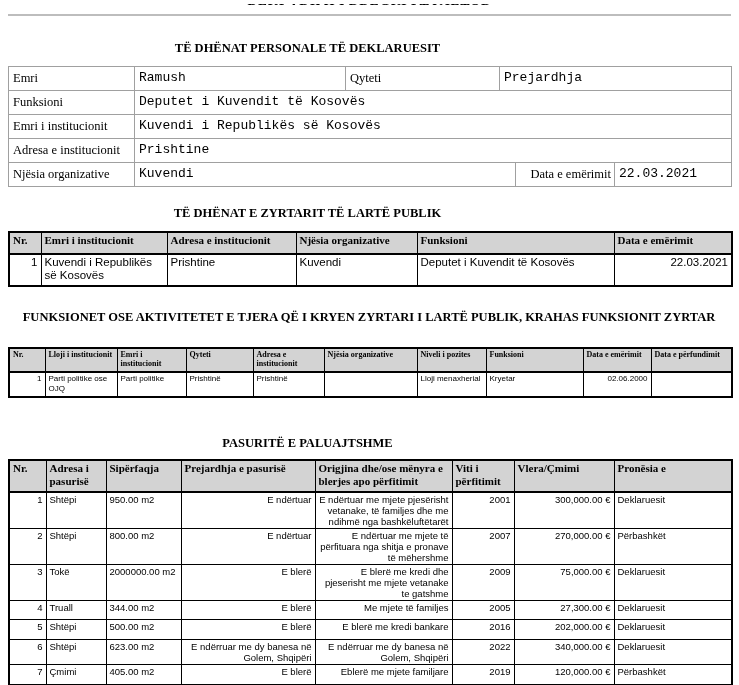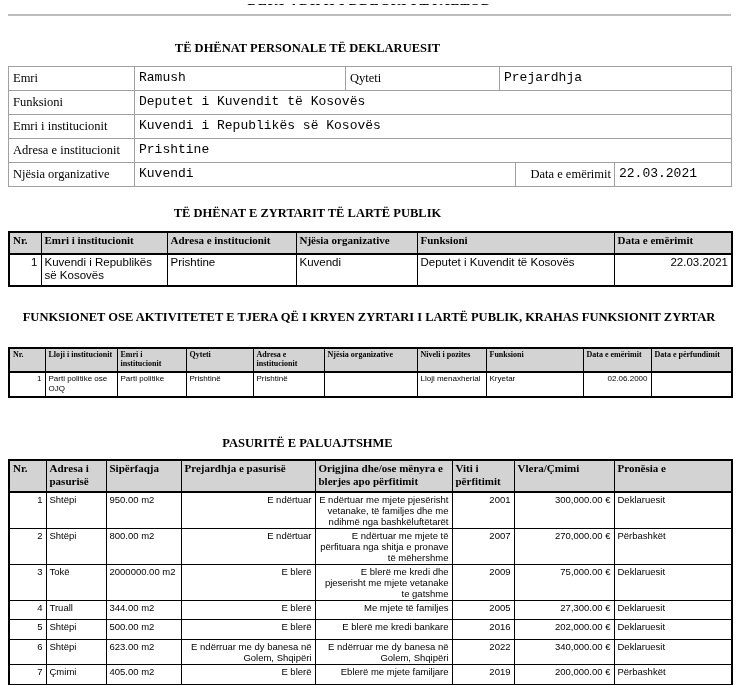--- a/index.html
+++ b/index.html
@@ -258,17 +258,17 @@
       <td class="ar">340,000.00 €</td>
       <td>Deklaruesit</td>
     </tr>
     <tr class="r7">
       <td class="ar">7</td>
       <td>Çmimi</td>
       <td>405.00 m2</td>
       <td class="ar">E blerë</td>
       <td class="ar">Eblerë me mjete familjare</td>
       <td class="ar">2019</td>
-      <td class="ar">200,000.00 €</td>
+      <td class="ar">120,000.00 €</td>
       <td>Përbashkët</td>
     </tr>
   </tbody>
 </table>
 
 </body></html>

